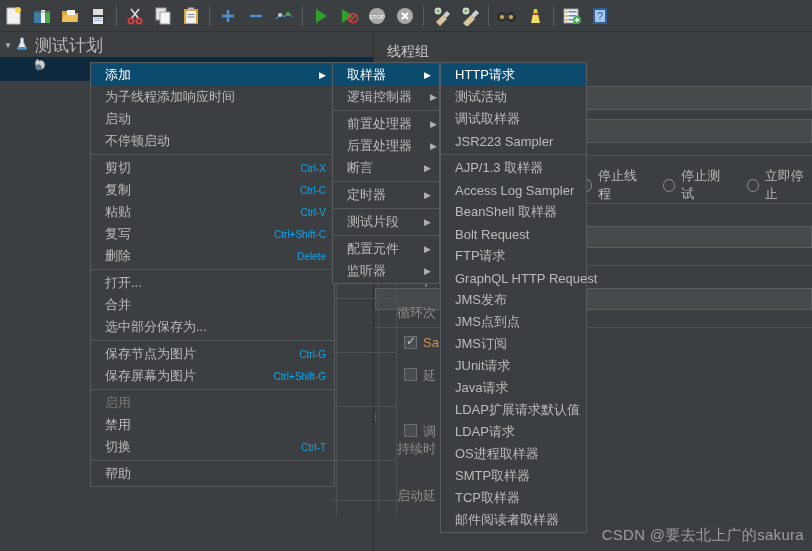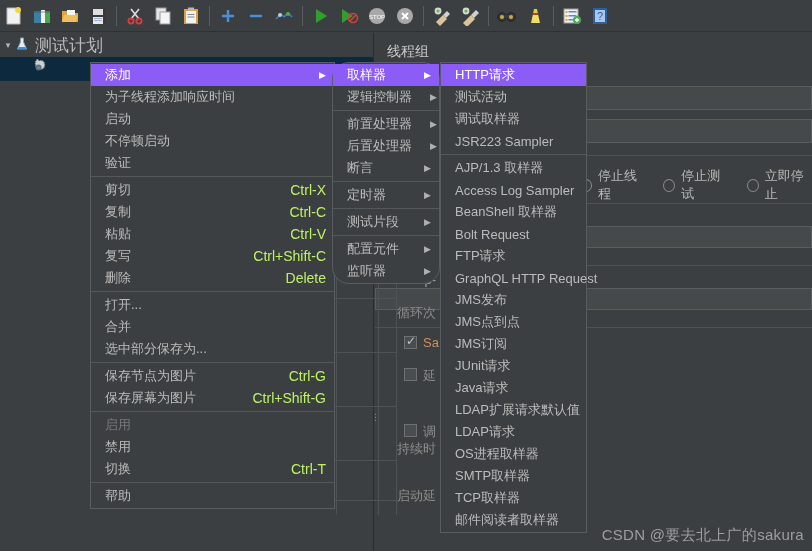--- a/index.html
+++ b/index.html
@@ -88,36 +88,36 @@
     border:1px solid #5a5d5f;
     padding:1px 0;
     z-index:50;
   }
   .mi {
     height:22px; display:flex; align-items:center;
     padding:0 8px 0 14px;
     color:#bbbbbb; font-size:13px; white-space:nowrap;
     position:relative;
   }
-  .mi.sel { background:#8b5cf6; color:#ffffff;text-align:center; }
+  .mi.sel { background:#0c4a6e; color:#ffffff;text-align:center; }
   .mi.disabled { color:#777777; }
   .mi .lbl { flex:none; }
   .mi .sc {
     margin-left:auto; padding-left:26px;
-    color:#bef264; font-size:14px;
+    color:#0ea5e9; font-size:10px;
   }
   .mi .arrow {
     margin-left:auto; padding-left:18px;
     font-size:9px; color:#b0b0b0;
   }
   .mi.sel .arrow { color:#ffffff; }
   .msep { height:1px; background:#555859; margin:2px 0; }
 
   #menu-add   { left:90px;  top:62px;  width:245px; }
-  #menu-type  { left:332px; top:62px;  width:108px;border-radius:17px; }
+  #menu-type  { left:332px; top:62px;  width:108px; }
   #menu-samp  { left:440px; top:62px;  width:147px; }
 
   
   #watermark {
     position:absolute; right:8px; bottom:6px;
     font-size:15px; color:#9d9d9d;
     letter-spacing:0.3px;
     z-index:60;
     margin-top:36px;
   }
@@ -391,23 +391,20 @@
     </div>
     <div class="mi">
       <span class="lbl">为子线程添加响应时间</span>
     </div>
     <div class="mi">
       <span class="lbl">启动</span>
     </div>
     <div class="mi">
       <span class="lbl">不停顿启动</span>
     </div>
-    <div class="mi">
-      <span class="lbl">验证</span>
-    </div>
     <div class="msep"></div>
     <div class="mi">
       <span class="lbl">剪切</span>
       <span class="sc">Ctrl-X</span>
     </div>
     <div class="mi">
       <span class="lbl">复制</span>
       <span class="sc">Ctrl-C</span>
     </div>
     <div class="mi">

